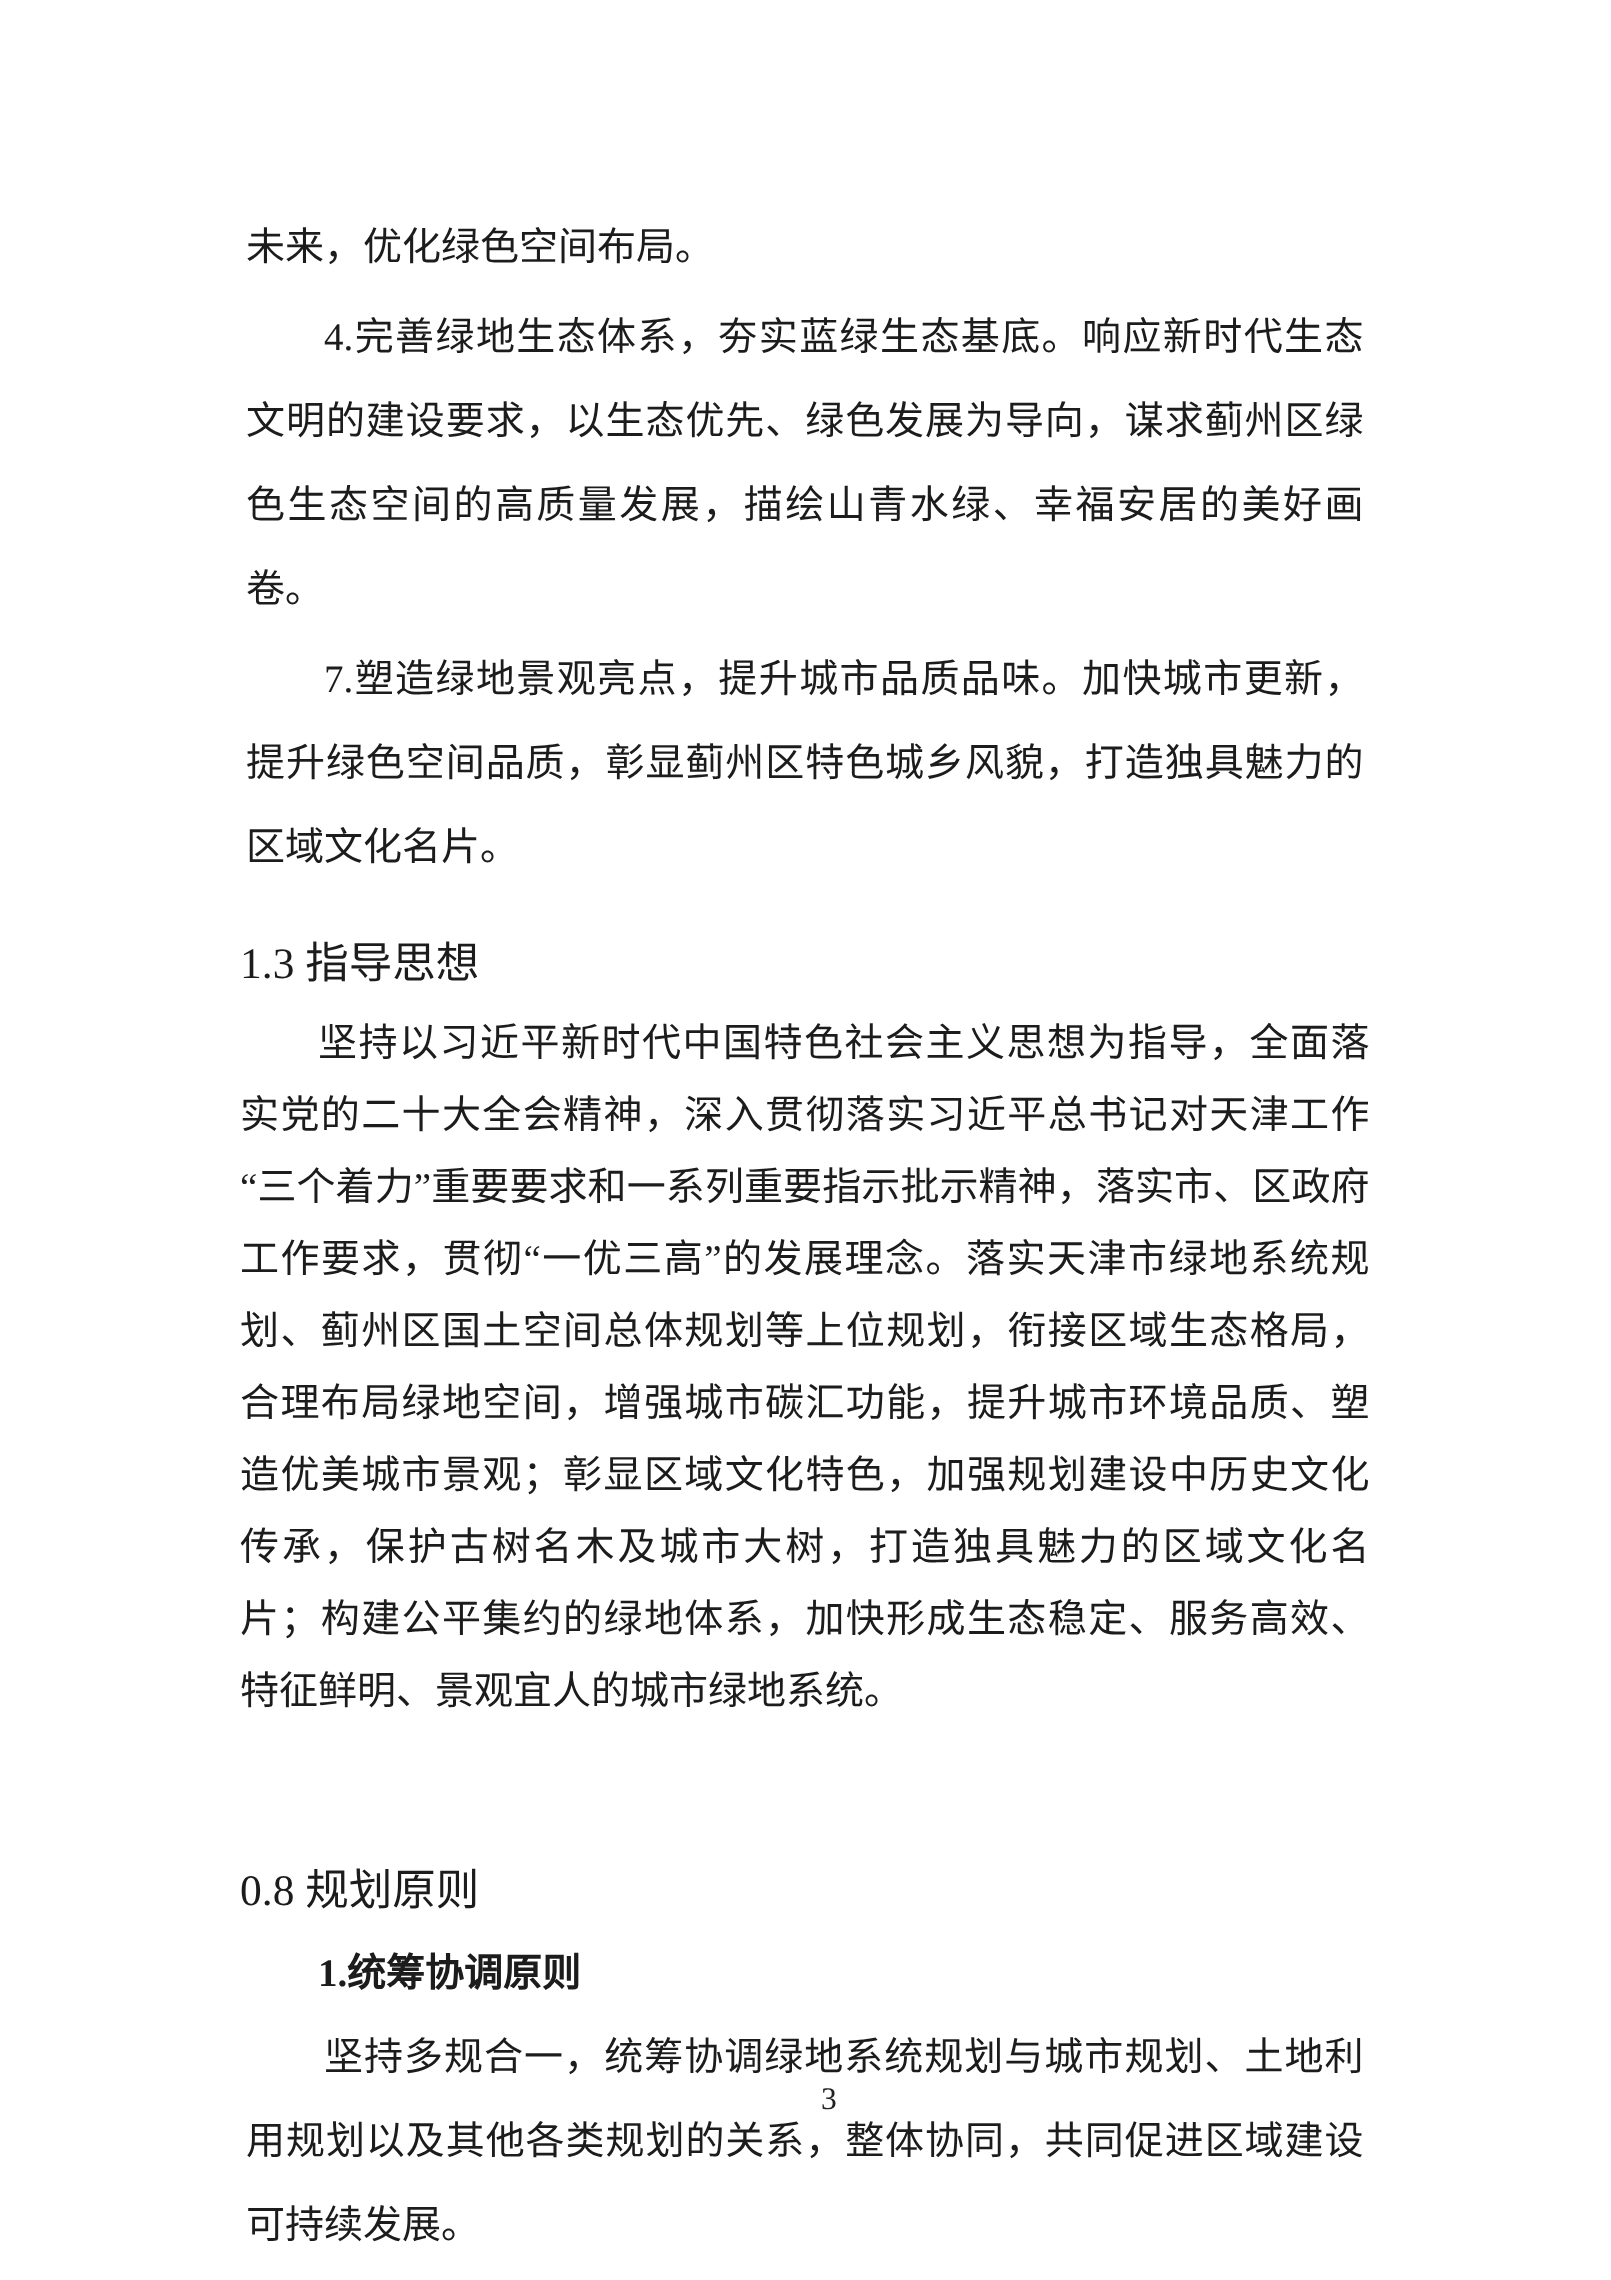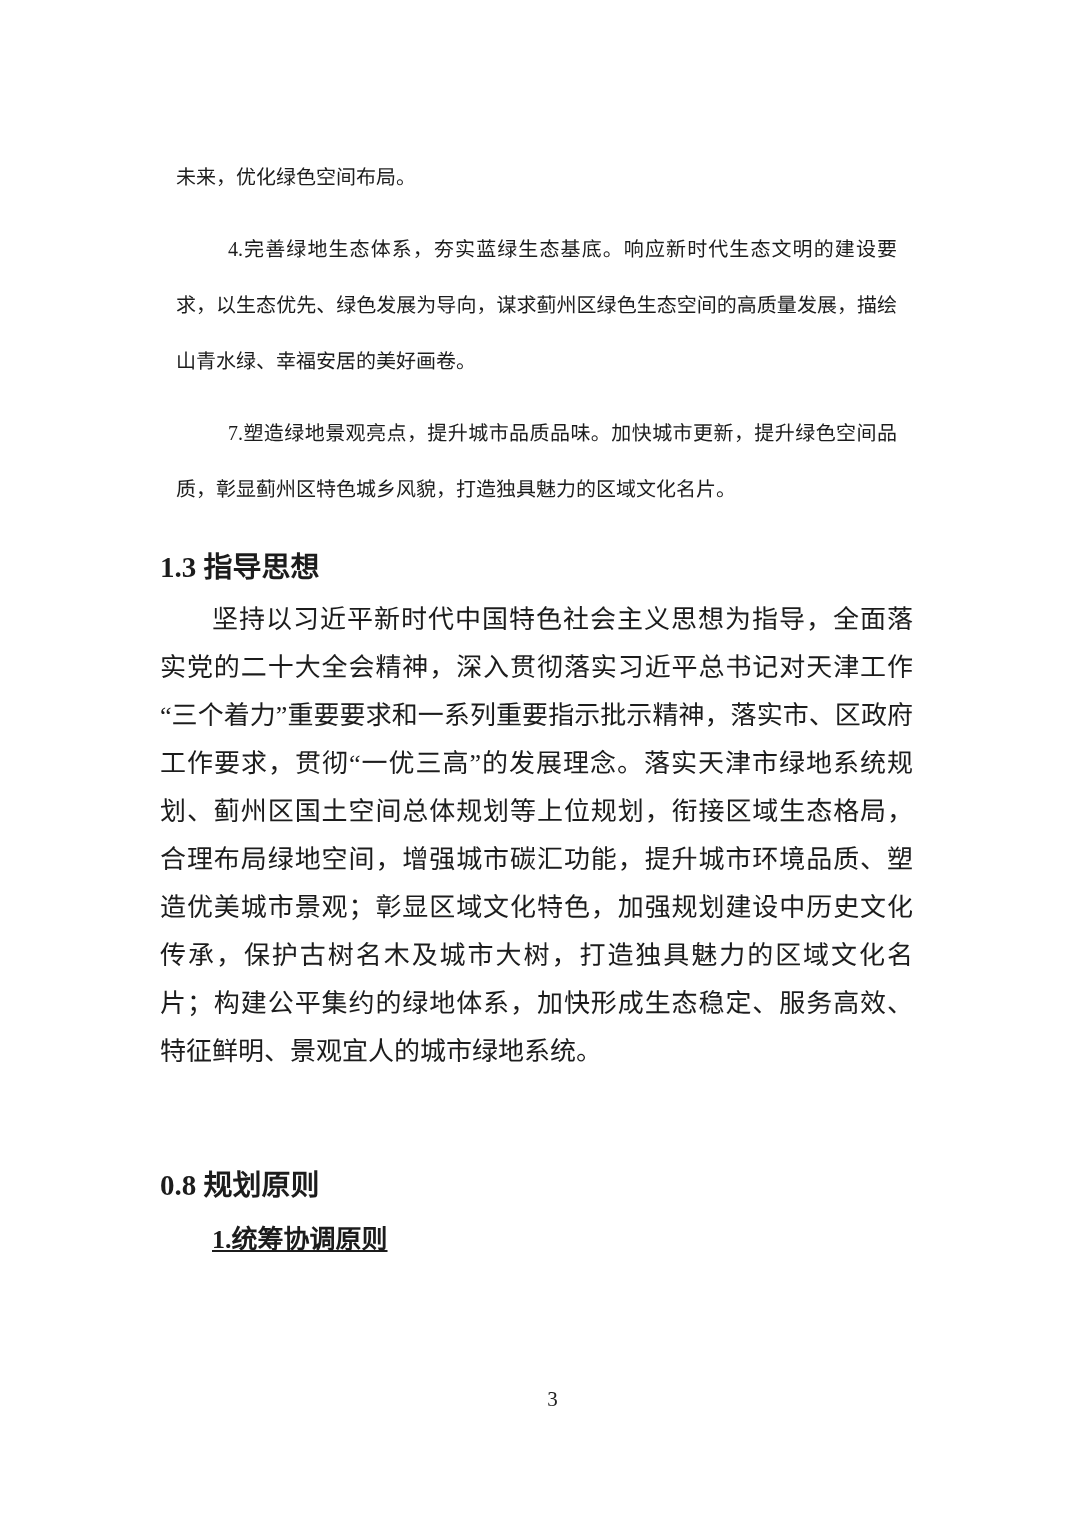--- a/index.html
+++ b/index.html
@@ -17,52 +17,51 @@
     font-family: "Liberation Serif", "DejaVu Serif", serif;
     overflow: hidden;
   }
   .content {
     position: absolute;
     left: 160px;
     top: 133px;
     width: 753px;
   }
   p.body-a {
-    margin: 16px;
-    font-size: 20px;
+    margin: 4px;
+    font-size: 26px;
     line-height: 56px;
     text-align: justify;
     font-weight: 400;
   }
   p.body-b {
     margin: 11px 0 0 0;
     font-size: 26px;
     line-height: 48px;
     text-align: justify;
     font-weight: 400;
   }
   .indent { text-indent: 52px; }
   .noindent { text-indent: 0; }
   h2.heading {
     margin: 0;
     font-size: 29px;
     line-height: 36px;
-    font-weight: 700;
+    font-weight: 400;
     text-align: left;
   }
   h2.h13 { margin-top: 32px; }
   h2.h14 { margin-top: 91px; }
   h3.subheading {
     margin: 13px 0 0 0;
     font-size: 26px;
     line-height: 48px;
     font-weight: 700;
     text-indent: 52px;
     text-align: left;
-    text-decoration: underline;
   }
   p.final { margin-top: 4px; }
   .footer {
     position: absolute;
     left: 160px;
     width: 753px;
     top: 1386px;
     text-align: center;
   }
   .page-number {
@@ -86,20 +85,21 @@
     </section>
 
     <section>
       <h2 class="heading h13">1.3 指导思想</h2>
       <p class="body-b indent">坚持以习近平新时代中国特色社会主义思想为指导，全面落实党的二十大全会精神，深入贯彻落实习近平总书记对天津工作“三个着力”重要要求和一系列重要指示批示精神，落实市、区政府工作要求，贯彻“一优三高”的发展理念。落实天津市绿地系统规划、蓟州区国土空间总体规划等上位规划，衔接区域生态格局，合理布局绿地空间，增强城市碳汇功能，提升城市环境品质、塑造优美城市景观；彰显区域文化特色，加强规划建设中历史文化传承，保护古树名木及城市大树，打造独具魅力的区域文化名片；构建公平集约的绿地体系，加快形成生态稳定、服务高效、特征鲜明、景观宜人的城市绿地系统。</p>
     </section>
 
     <section>
       <h2 class="heading h14">0.8 规划原则</h2>
       <h3 class="subheading">1.统筹协调原则</h3>
+      <p class="body-a indent final">坚持多规合一，统筹协调绿地系统规划与城市规划、土地利用规划以及其他各类规划的关系，整体协同，共同促进区域建设可持续发展。</p>
     </section>
 
   </main>
 
   <footer class="footer">
     <span class="page-number">3</span>
   </footer>
 </div>
 
 </body></html>

